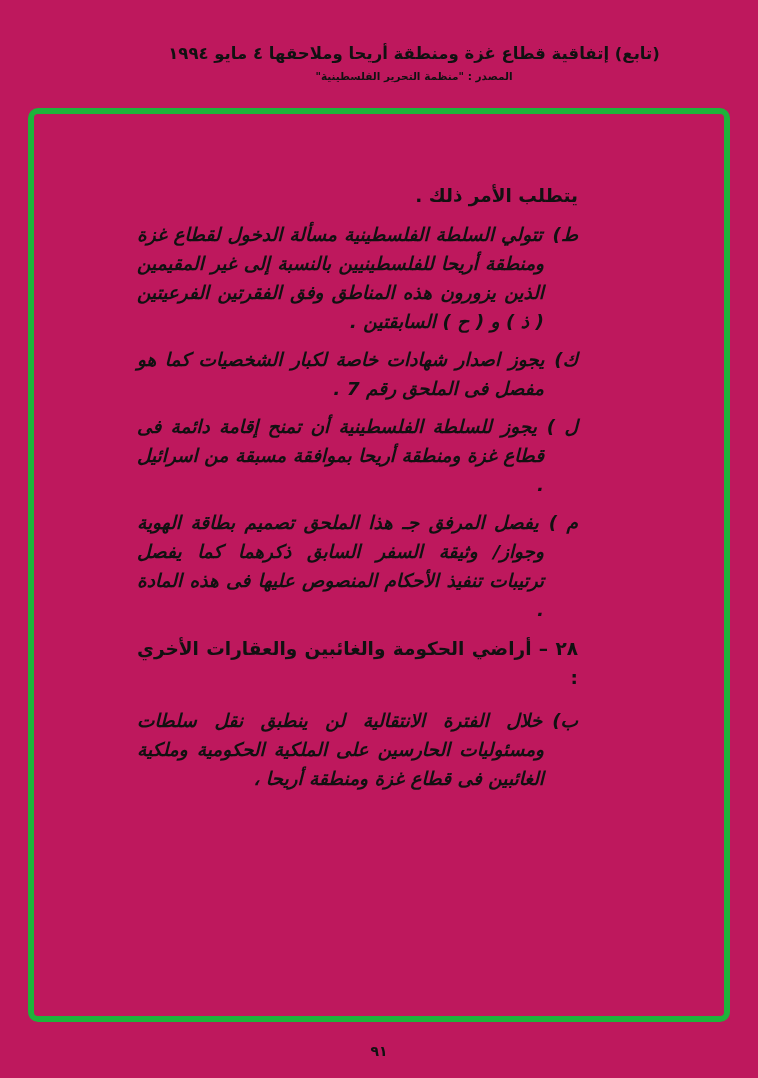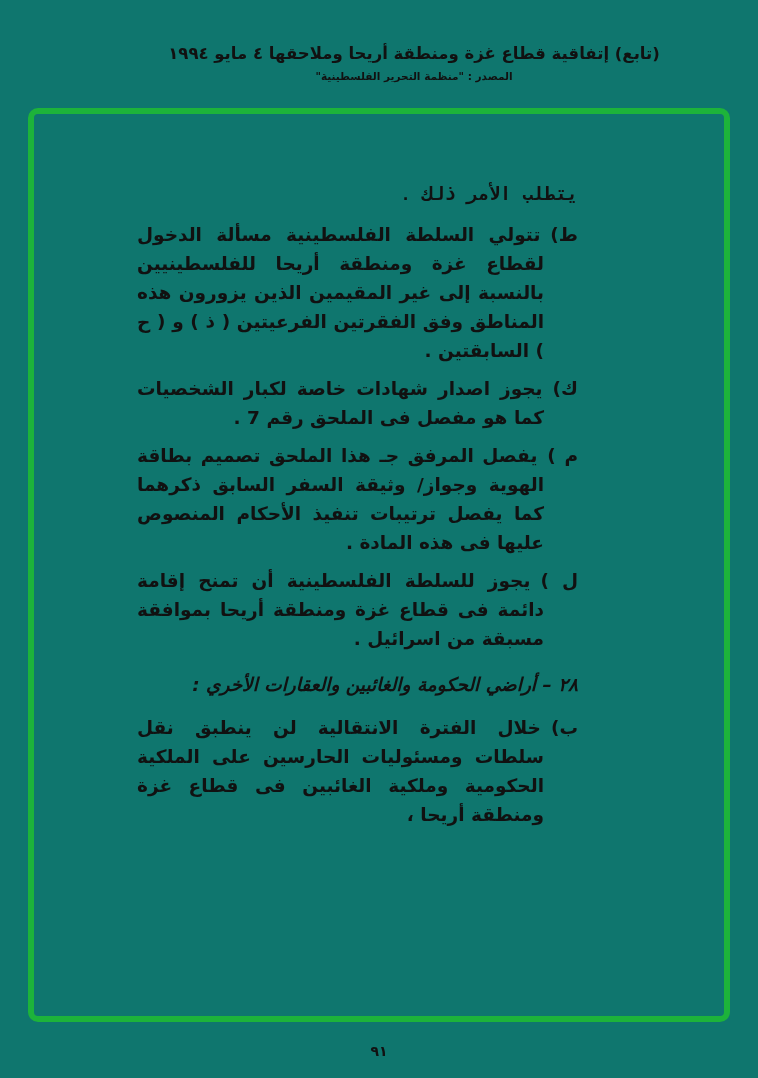--- a/index.html
+++ b/index.html
@@ -4,21 +4,21 @@
 <style>
   html, body {
     margin: 0;
     padding: 0;
     background: #ffffff;
   }
   .doc {
     position: relative;
     width: 758px;
     height: 1078px;
-    background: #0f766e;
+    background: #be185d;
     font-family: "DejaVu Sans", sans-serif;
     color: #111111;
     overflow: hidden;
   }
   .header {
     position: absolute;
     top: 44px;
     left: 0;
     width: 758px;
     padding-left: 70px;
@@ -52,36 +52,35 @@
     right: 180px;
     width: 441px;
     direction: rtl;
     text-align: justify;
     font-size: 18.5px;
     font-weight: bold;
     line-height: 29px;
   }
   .intro {
     margin: 0 0 10px 0;
-    font-family: Liberation Mono, monospace;
   }
   .item {
     margin: 8px 0 9px 0;
     padding-right: 34px;
     text-indent: -34px;
+    font-style: italic;
   }
   .marker {
     margin-left: 10px;
     white-space: nowrap;
   }
   .section-heading {
-    margin: 17px 0 14px 0;
+    margin: 10px 0 14px 0;
     font-size: 18.5px;
     font-weight: bold;
-    font-style: italic;
   }
   .page-number {
     position: absolute;
     top: 1043px;
     left: 0;
     width: 758px;
     text-align: center;
     font-size: 14px;
     font-weight: bold;
     direction: rtl;
@@ -101,23 +100,23 @@
 
   <div class="content">
 
     <p class="intro">يتطلب الأمر ذلك .</p>
 
     <p class="item"><span class="marker">ط)</span><span>تتولي السلطة الفلسطينية مسألة الدخول لقطاع غزة ومنطقة أريحا للفلسطينيين بالنسبة إلى غير المقيمين الذين يزورون هذه المناطق وفق الفقرتين الفرعيتين ( ذ )  و ( ح )  السابقتين .</span></p>
 
 
     <p class="item"><span class="marker">ك)</span><span>يجوز اصدار شهادات خاصة لكبار الشخصيات كما هو مفصل فى الملحق رقم 7 .</span></p>
 
+    <p class="item"><span class="marker">ل )</span><span>يجوز للسلطة الفلسطينية أن تمنح إقامة دائمة فى قطاع غزة ومنطقة أريحا بموافقة مسبقة من اسرائيل .</span></p>
+
     <p class="item"><span class="marker">م )</span><span>يفصل المرفق جـ  هذا الملحق تصميم بطاقة الهوية وجواز/ وثيقة السفر السابق ذكرهما كما يفصل ترتيبات تنفيذ الأحكام المنصوص عليها فى هذه المادة .</span></p>
-
-    <p class="item"><span class="marker">ل )</span><span>يجوز للسلطة الفلسطينية أن تمنح إقامة دائمة فى قطاع غزة ومنطقة أريحا بموافقة مسبقة من اسرائيل .</span></p>
 
     <h3 class="section-heading">٢٨ – أراضي الحكومة والغائبين والعقارات الأخري :</h3>
 
 
     <p class="item"><span class="marker">ب)</span><span>خلال الفترة الانتقالية لن ينطبق نقل سلطات ومسئوليات الحارسين على الملكية الحكومية وملكية الغائبين فى قطاع غزة ومنطقة أريحا ،</span></p>
 
   </div>
 
   <div class="page-number">٩١</div>
 

